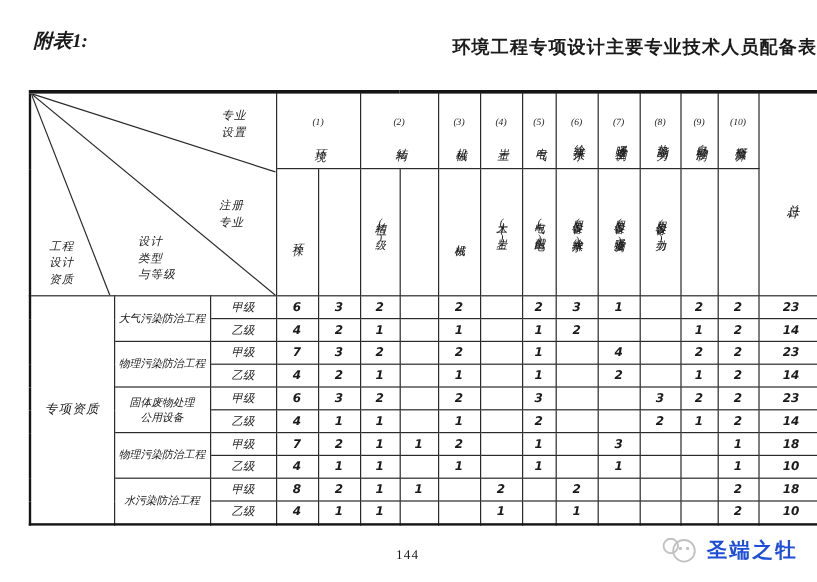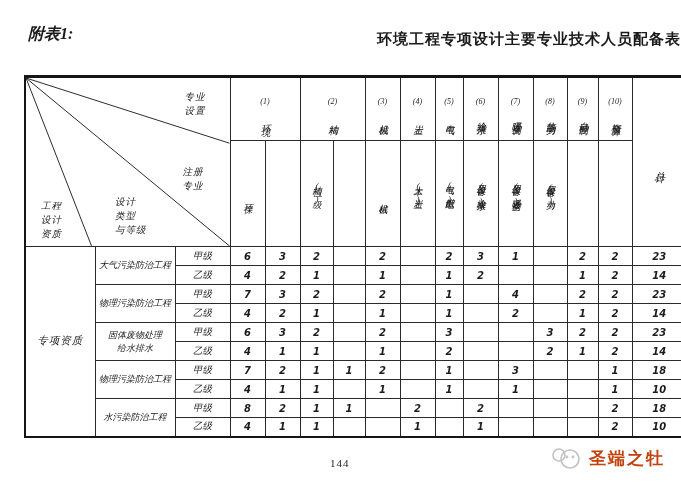--- a/index.html
+++ b/index.html
@@ -63,21 +63,21 @@
   .grade { font-size: 9.5px; }
   .val   { font-family: "DejaVu Sans", sans-serif; font-weight: bold; font-size: 10px; }
 
   .page-number {
     position: absolute; left: 330px; top: 457px;
     font-size: 11px; letter-spacing: 1px; text-align: right;
   }
   .watermark {
     position: absolute; right: 16px; top: 446px;
     display: flex; align-items: center; gap: 5px;
-    color: #c2410c;
+    color: #1d4ed8;
   }
   .watermark .wm-text {
     font-size: 17px; font-weight: bold; letter-spacing: 2px;
   }
 </style>
 </head>
 <body>
 
 <div class="annex-label">附表1:</div>
 <div class="doc-title">环境工程专项设计主要专业技术人员配备表</div>
@@ -213,21 +213,21 @@
         <td class="val">1</td>
         <td class="val"></td>
         <td class="val">2</td>
         <td class="val"></td>
         <td class="val">1</td>
         <td class="val">2</td>
         <td class="val">14</td>
       </tr>
       <tr>
         <td class="gname" rowspan="2">固体废物处理
-给水排水</td>
+公用设备</td>
         <td class="grade">甲级</td>
         <td class="val">6</td>
         <td class="val">3</td>
         <td class="val">2</td>
         <td class="val"></td>
         <td class="val">2</td>
         <td class="val"></td>
         <td class="val">3</td>
         <td class="val"></td>
         <td class="val"></td>

